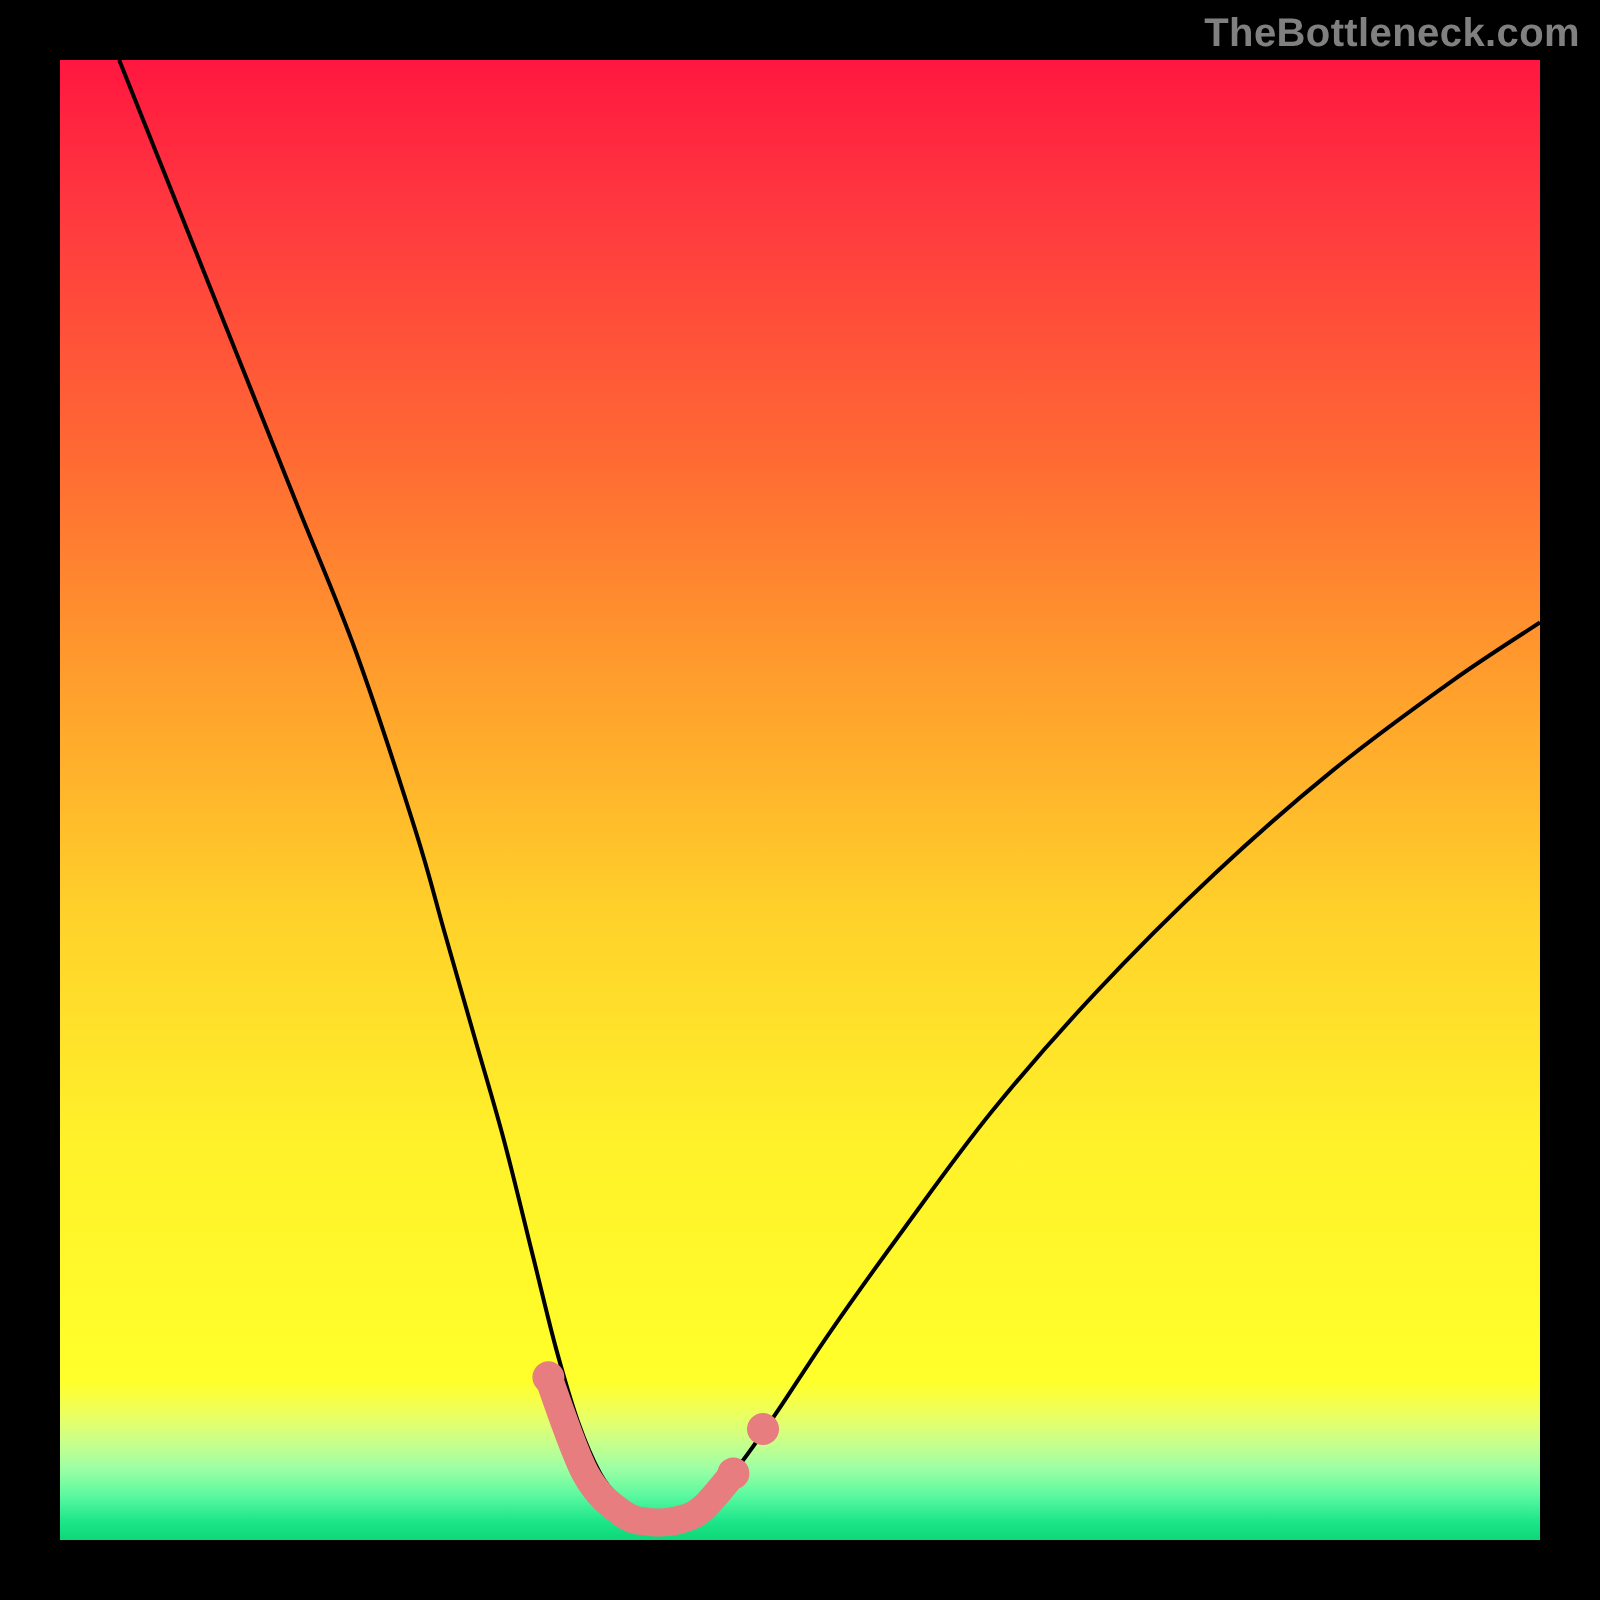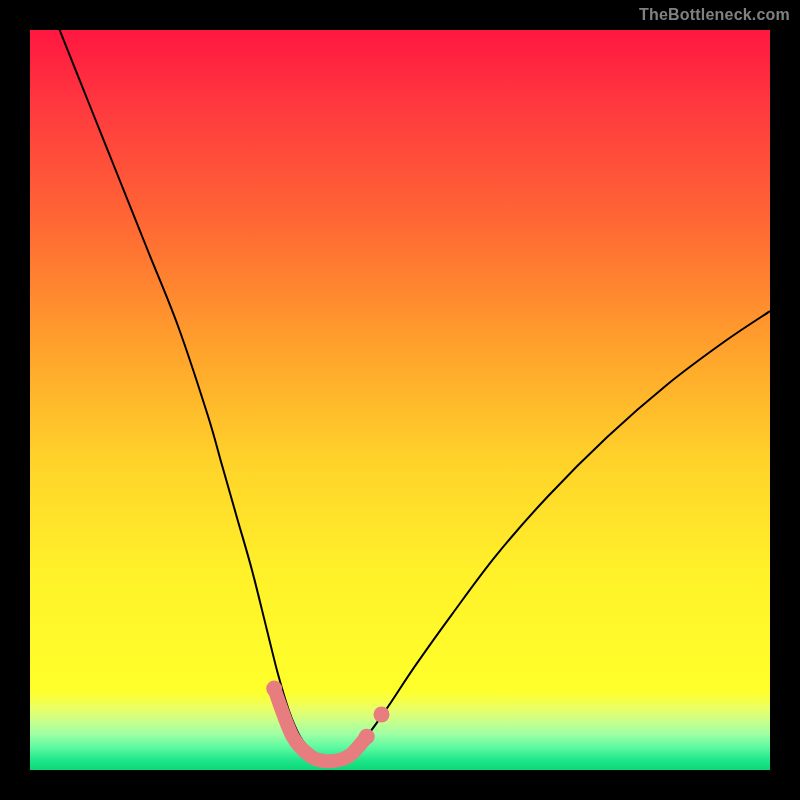--- a/index.html
+++ b/index.html
@@ -17,21 +17,21 @@
     left: 0;
     width: 800px;
     height: 800px;
     background: #000;
   }
   .watermark {
     position: absolute;
     top: 6px;
     right: 10px;
     color: #808080;
-    font-size: 16px;
+    font-size: 20px;
     font-weight: 600;
     letter-spacing: 0.2px;
     z-index: 50;
   }
   .plot {
     position: absolute;
     top: 30px;
     left: 30px;
     width: 740px;
     height: 740px;

